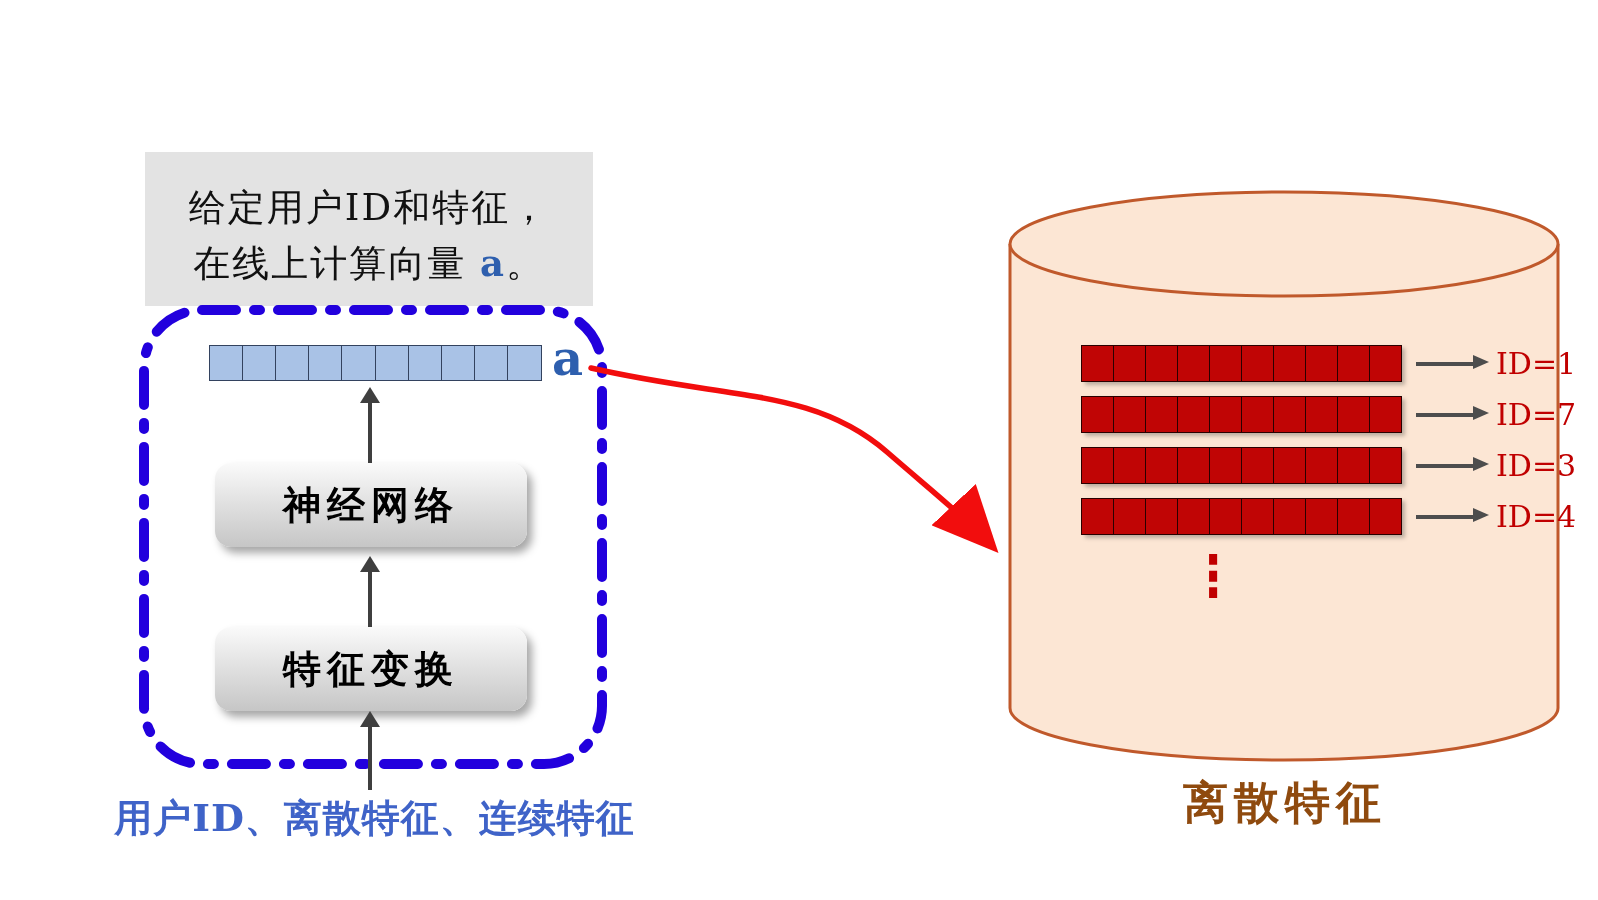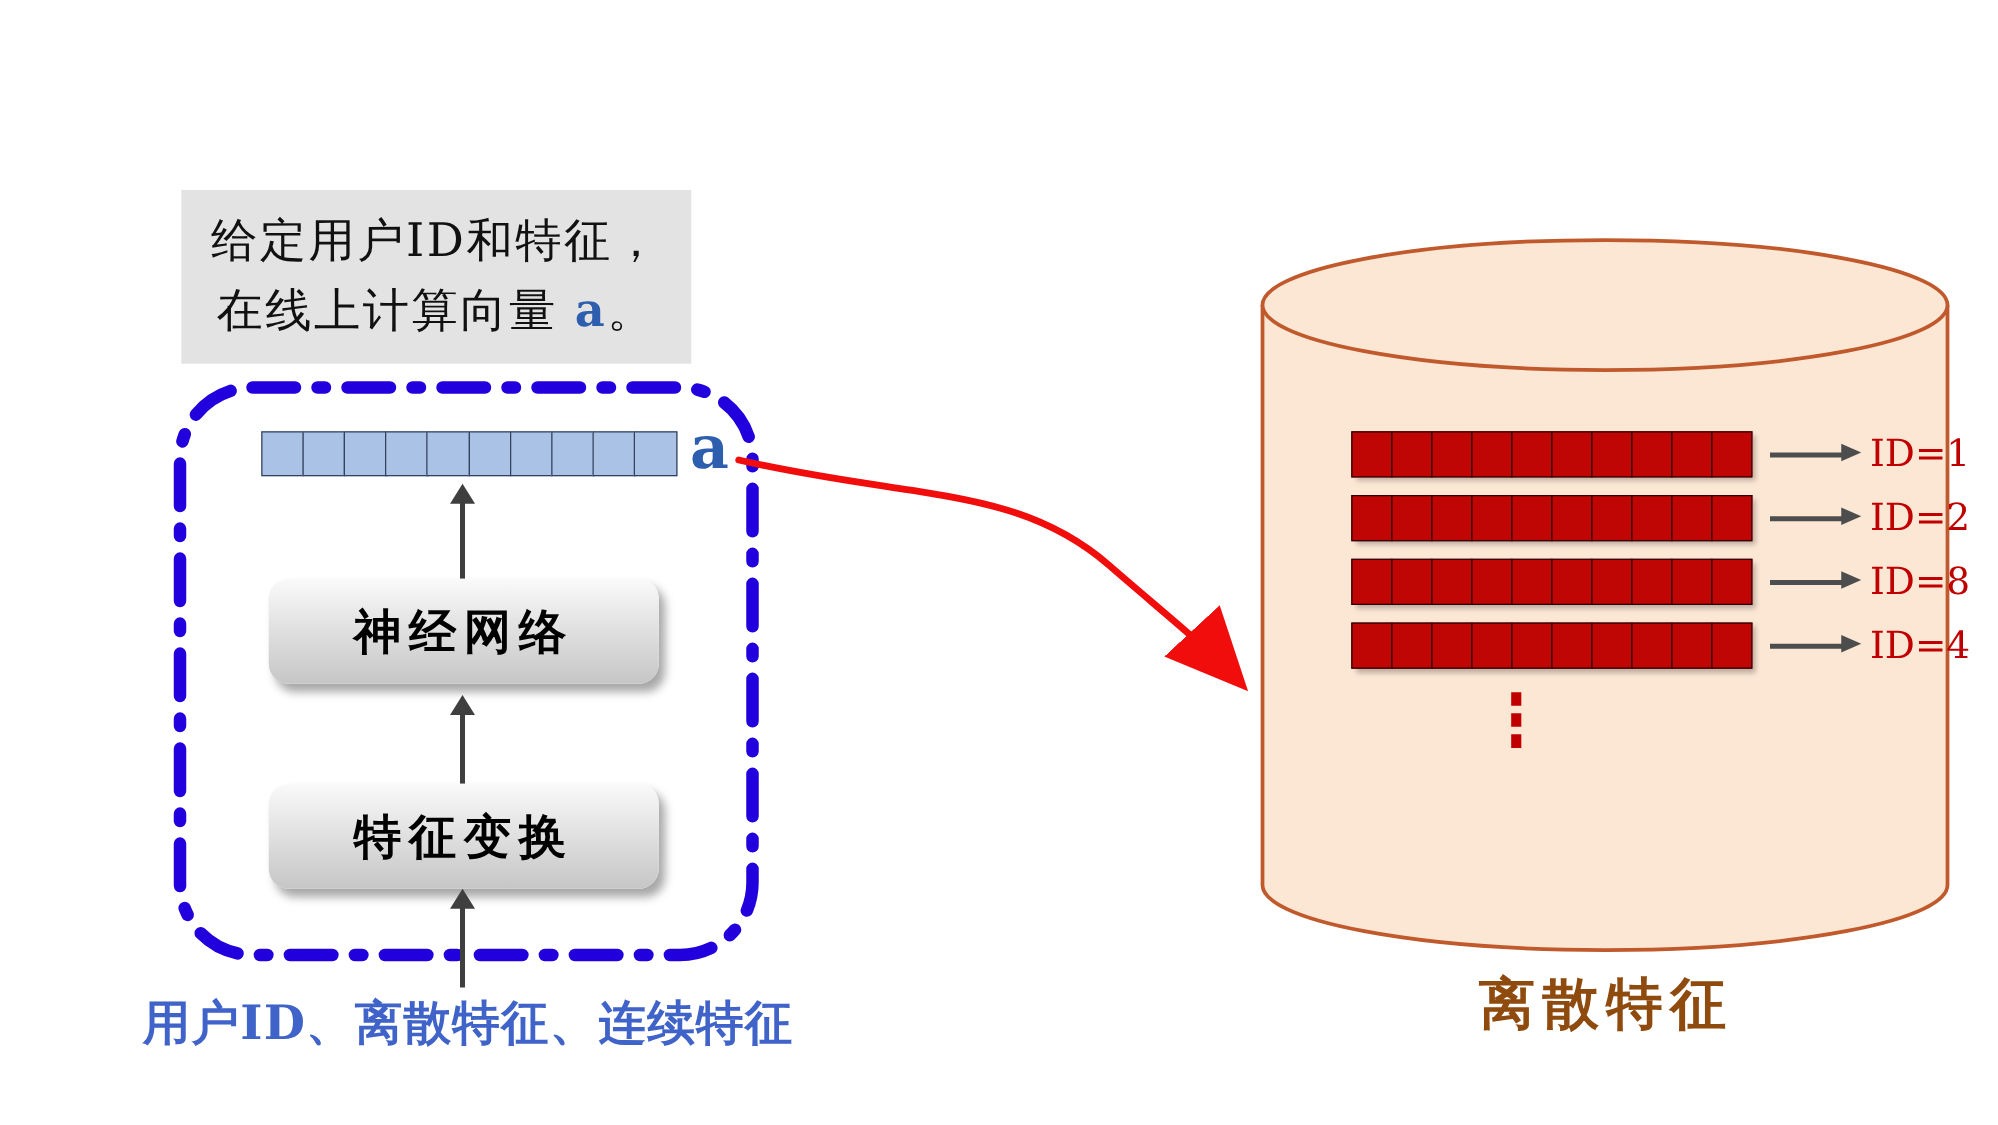--- a/index.html
+++ b/index.html
@@ -14,25 +14,25 @@
   
   .title{
     position:absolute;top:20px;left:0;width:100%;
     text-align:center;
     font-size:48px;font-weight:bold;color:#000;
     letter-spacing:12px;
   }
 
   
   .note-box{
-    position:absolute;left:145px;top:152px;width:408px;
+    position:absolute;left:145px;top:152px;width:448px;
     background:#e3e3e3;
     text-align:center;
     font-size:37px;color:#111;
-    padding:13px 0 15px 0;
+    padding:28px 0 15px 0;
     line-height:1.5;
     letter-spacing:2px;
   }
   .vec-a{color:var(--vec-a-blue,#2e5fae);font-weight:bold;}
 
   
   .dashed-frame{position:absolute;left:137px;top:303px;width:472px;height:468px;z-index:0;}
   .dashed-frame rect{fill:none;stroke:var(--dash-blue,#2200dd);stroke-width:10;stroke-linecap:round;}
 
   
@@ -201,37 +201,37 @@
           <div class="cell red-cell"></div>
           <div class="cell red-cell"></div>
           <div class="cell red-cell"></div>
           <div class="cell red-cell"></div>
           <div class="cell red-cell"></div>
           <div class="cell red-cell"></div>
           <div class="cell red-cell"></div>
           <div class="cell red-cell"></div>
         </div>
         <div class="h-arrow"></div>
-        <div class="id-label">ID=2</div>
-      </div>
-      <div class="db-row">
-        <div class="vector db-vector">
-          <div class="cell red-cell"></div>
-          <div class="cell red-cell"></div>
-          <div class="cell red-cell"></div>
-          <div class="cell red-cell"></div>
-          <div class="cell red-cell"></div>
-          <div class="cell red-cell"></div>
-          <div class="cell red-cell"></div>
-          <div class="cell red-cell"></div>
-          <div class="cell red-cell"></div>
-          <div class="cell red-cell"></div>
-        </div>
-        <div class="h-arrow"></div>
-        <div class="id-label">ID=8</div>
+        <div class="id-label">ID=7</div>
+      </div>
+      <div class="db-row">
+        <div class="vector db-vector">
+          <div class="cell red-cell"></div>
+          <div class="cell red-cell"></div>
+          <div class="cell red-cell"></div>
+          <div class="cell red-cell"></div>
+          <div class="cell red-cell"></div>
+          <div class="cell red-cell"></div>
+          <div class="cell red-cell"></div>
+          <div class="cell red-cell"></div>
+          <div class="cell red-cell"></div>
+          <div class="cell red-cell"></div>
+        </div>
+        <div class="h-arrow"></div>
+        <div class="id-label">ID=3</div>
       </div>
       <div class="db-row">
         <div class="vector db-vector">
           <div class="cell red-cell"></div>
           <div class="cell red-cell"></div>
           <div class="cell red-cell"></div>
           <div class="cell red-cell"></div>
           <div class="cell red-cell"></div>
           <div class="cell red-cell"></div>
           <div class="cell red-cell"></div>

